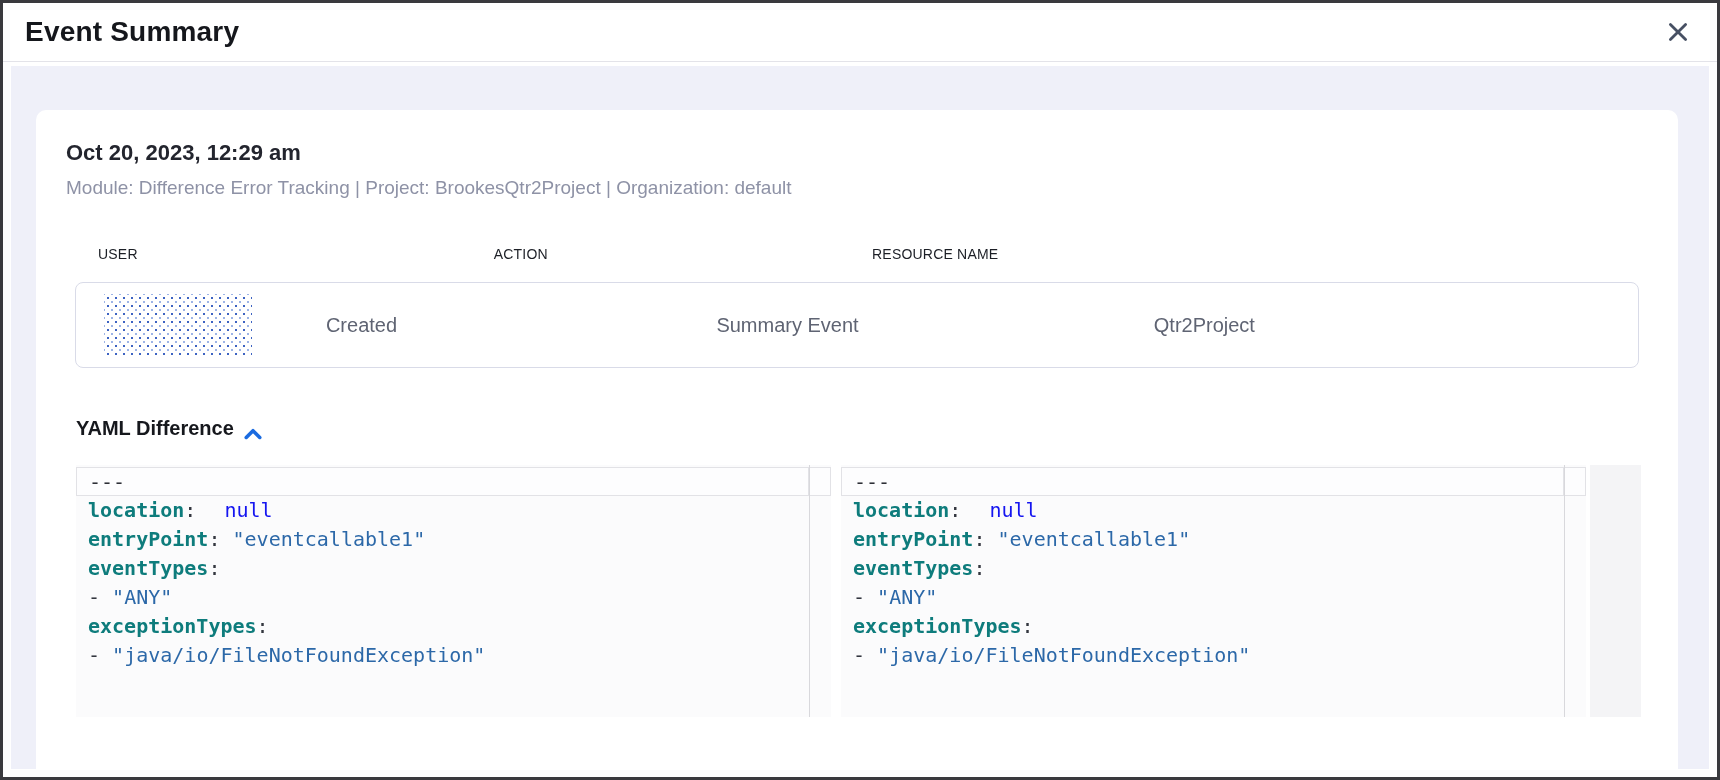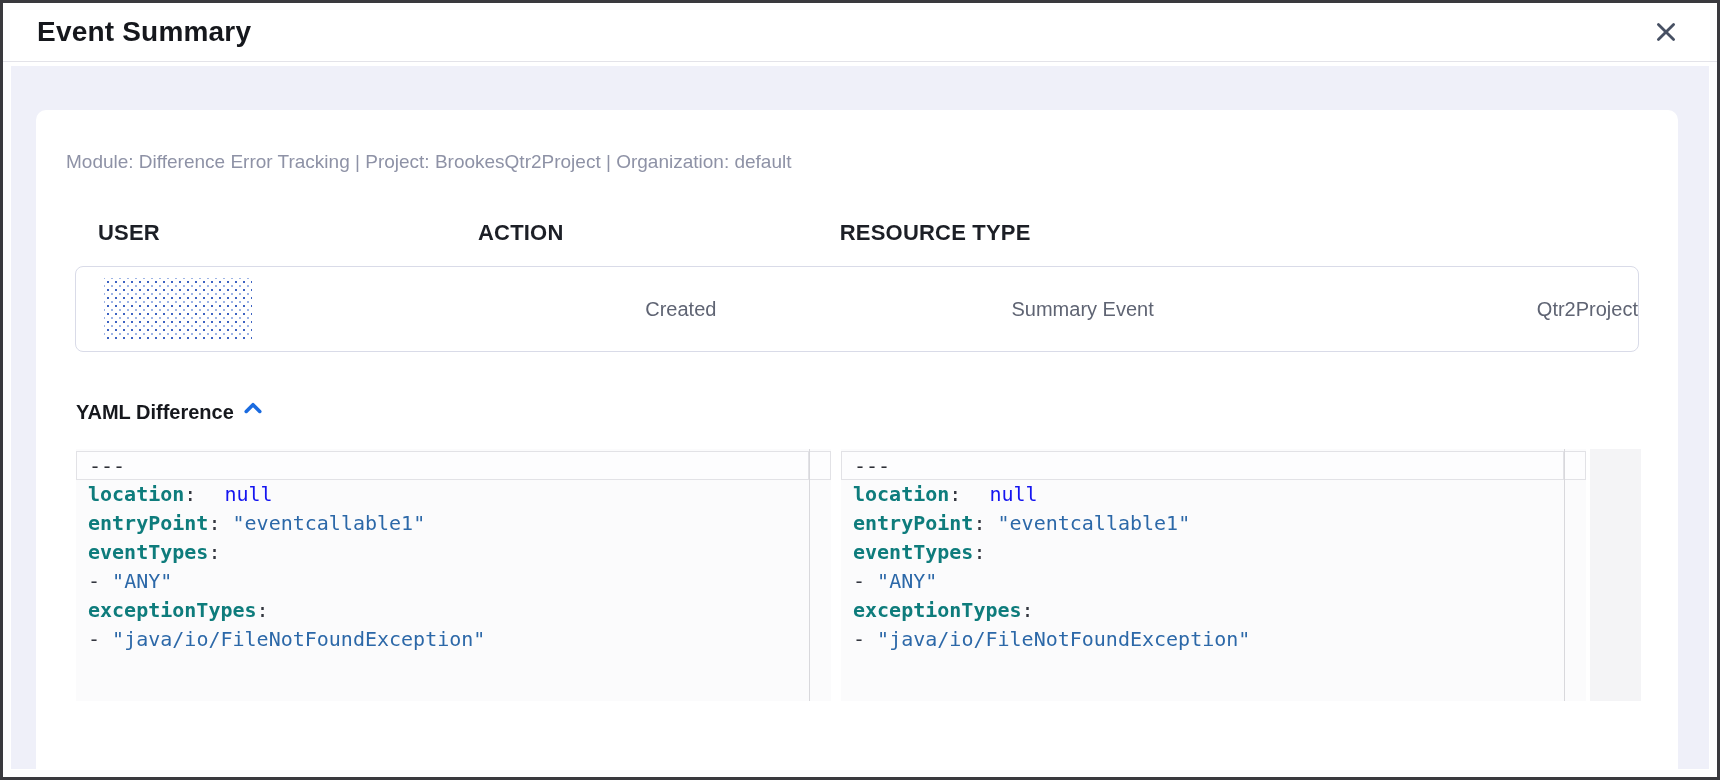--- a/index.html
+++ b/index.html
@@ -10,21 +10,21 @@
     background:#ffffff;
     border:3px solid #3a3a3e;
     overflow:hidden;
   }
   
   .dlg-header {
     height:59px;
     background:#ffffff;
     border-bottom:1px solid #e3e3e9;
     display:flex; align-items:center; justify-content:space-between;
-    padding:0 34px;
+    padding:0 22px;
   }
   .dlg-title {
     font-size:28px; font-weight:bold; color:#15171c; letter-spacing:0.2px;
   }
   .close-btn {
     width:34px; height:34px; border:none; background:transparent;
     display:flex; align-items:center; justify-content:center; cursor:pointer;
   }
   
   .body-area {
@@ -40,41 +40,41 @@
     background:#ffffff; border-radius:10px;
     padding:30px 30px 0 30px;
   }
   .event-ts { font-size:22px; font-weight:bold; color:#23252e; }
   .event-meta { margin-top:11px; font-size:19px; color:#8e92a6; }
   
   .tbl { margin:47px 9px 0 9px; }
   .tbl-head, .tbl-row { display:grid; grid-template-columns:16% 25% 28% 31%; }
   .tbl-head { margin-bottom:20px; }
   .th {
-    font-size:22px; font-weight:bold; color:#1c1f26; text-align:center; letter-spacing:0.2px;
+    font-size:14px; font-weight:normal; color:#1c1f26; text-align:center; letter-spacing:0.2px;
   }
   .th.first { text-align:left; padding-left:23px; }
   .tbl-row {
     height:86px; background:#ffffff;
     border:1px solid #d9dbe8; border-radius:8px;
     align-items:center;
   }
-  .td { font-size:20px; color:#5f6473; text-align:right; }
+  .td { font-size:20px; color:#5f6473; text-align:left; }
   .redacted {
     width:148px; height:62px; margin-left:28px;
     background-image:
       radial-gradient(circle, #3d63c2 1.1px, transparent 1.4px),
       radial-gradient(circle, #9db4e6 1.1px, transparent 1.4px);
     background-size:8px 8px, 8px 8px;
     background-position:0 0, 4px 4px;
   }
   
   .yaml-head {
     margin:49px 0 0 10px;
-    display:inline-flex; align-items:flex-start; gap:10px; cursor:pointer;
+    display:inline-flex; align-items:flex-end; gap:10px; cursor:pointer;
   }
   .yaml-label { font-size:20px; font-weight:bold; color:#16181d; }
   .panels-row {
     margin:25px 0 0 10px;
     display:flex; align-items:stretch;
     height:252px;
   }
   .panel {
     background:#fbfbfc; display:flex; align-items:stretch;
   }
@@ -116,27 +116,28 @@
       <line x1="19" y1="5" x2="5" y2="19" stroke="#475063" stroke-width="2.6" stroke-linecap="round"></line>
     </svg>
   </button>
 </div>
 
 <div class="body-area">
   <div class="lavender">
 
     <div class="card">
 
+      <div class="event-ts">Oct 20, 2023, 12:29 am</div>
       <div class="event-meta">Module: Difference Error Tracking | Project: BrookesQtr2Project | Organization: default</div>
 
       <div class="tbl">
         <div class="tbl-head">
           <div class="th first">USER</div>
           <div class="th">ACTION</div>
-          <div class="th">RESOURCE TYPE</div>
+          <div class="th">RESOURCE NAME</div>
         </div>
         <div class="tbl-row">
           <div>
             <div class="redacted"></div>
           </div>
           <div class="td">Created</div>
           <div class="td">Summary Event</div>
           <div class="td">Qtr2Project</div>
         </div>
       </div>

